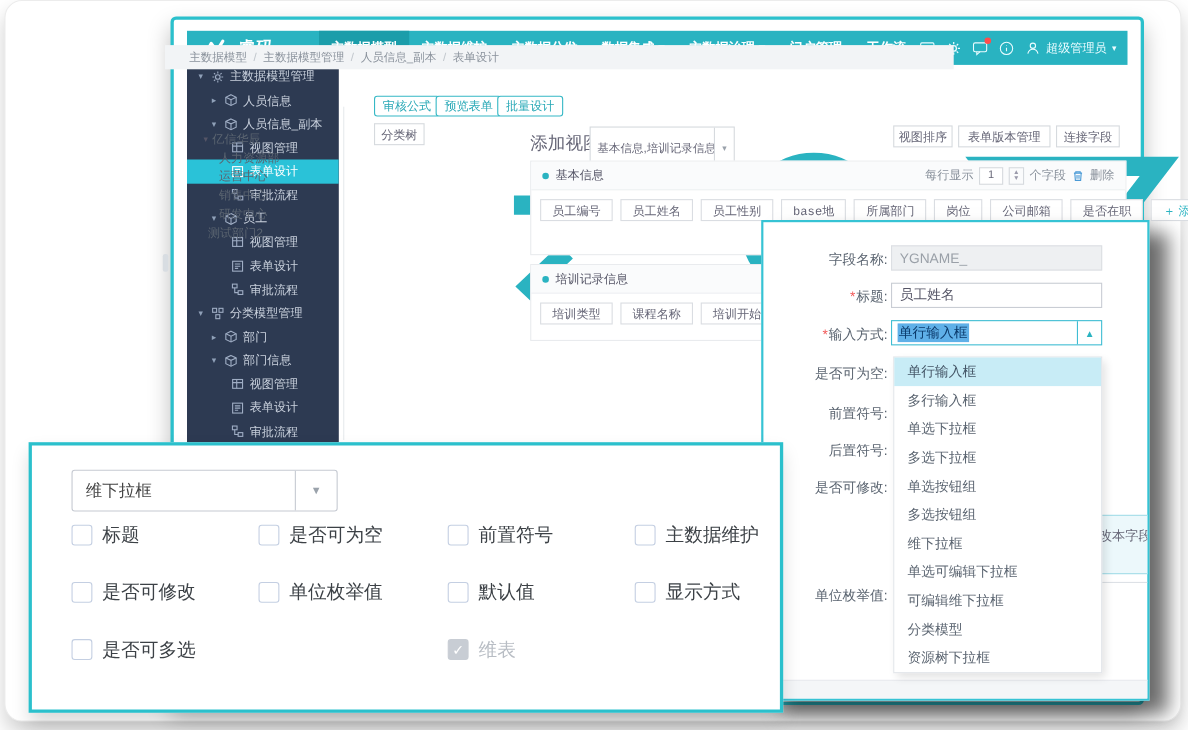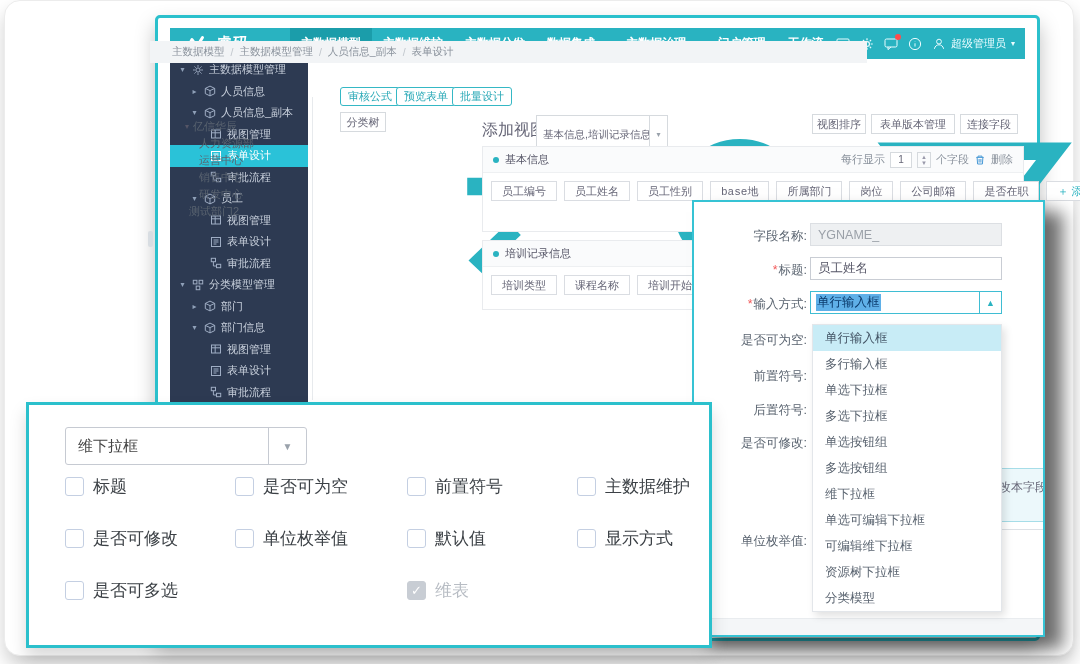--- a/index.html
+++ b/index.html
@@ -456,22 +456,22 @@
     <div class="ddpanel">
       <div class="dditem sel">单行输入框</div>
       <div class="dditem">多行输入框</div>
       <div class="dditem">单选下拉框</div>
       <div class="dditem">多选下拉框</div>
       <div class="dditem">单选按钮组</div>
       <div class="dditem">多选按钮组</div>
       <div class="dditem">维下拉框</div>
       <div class="dditem">单选可编辑下拉框</div>
       <div class="dditem">可编辑维下拉框</div>
+      <div class="dditem">分类模型</div>
       <div class="dditem">资源树下拉框</div>
-      <div class="dditem">分类模型</div>
     </div>
   </div>
 
   <div class="panel">
     <div class="bigsel">
       <span class="selval">维下拉框</span>
       <span class="selarr">▼</span>
     </div>
     <div class="cb-cell" style="left:36px;top:70px;">
         <span class="cbox"></span>

